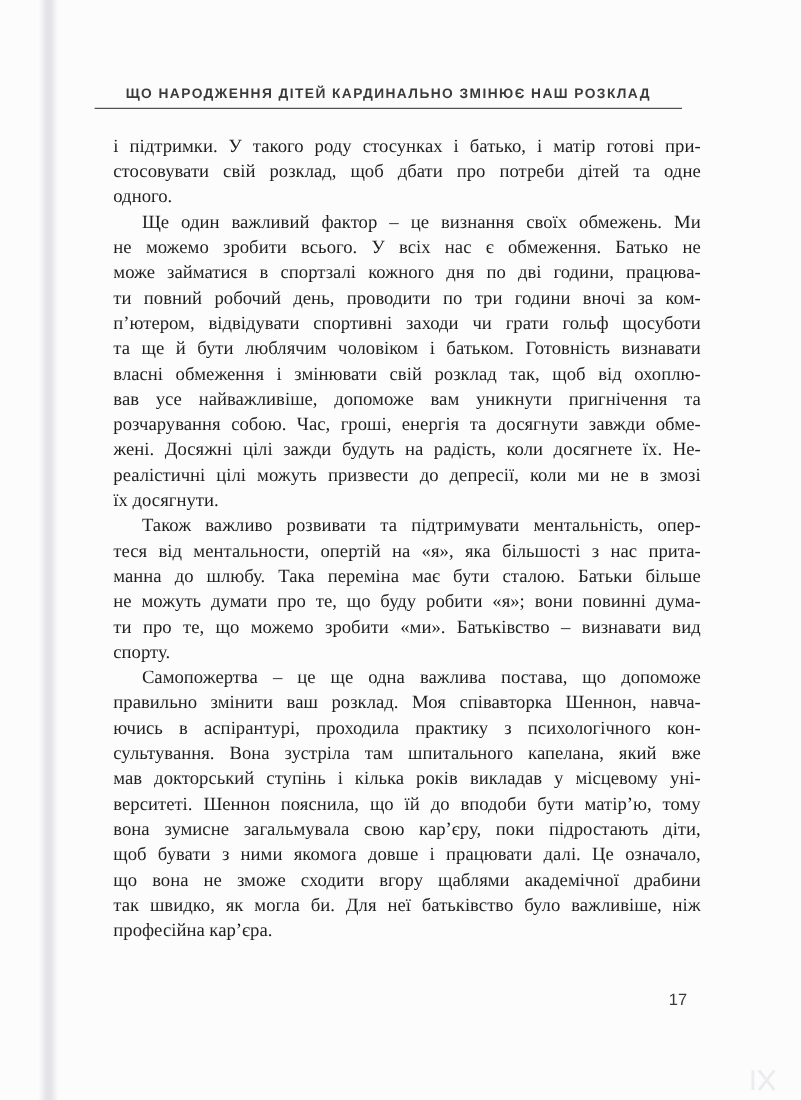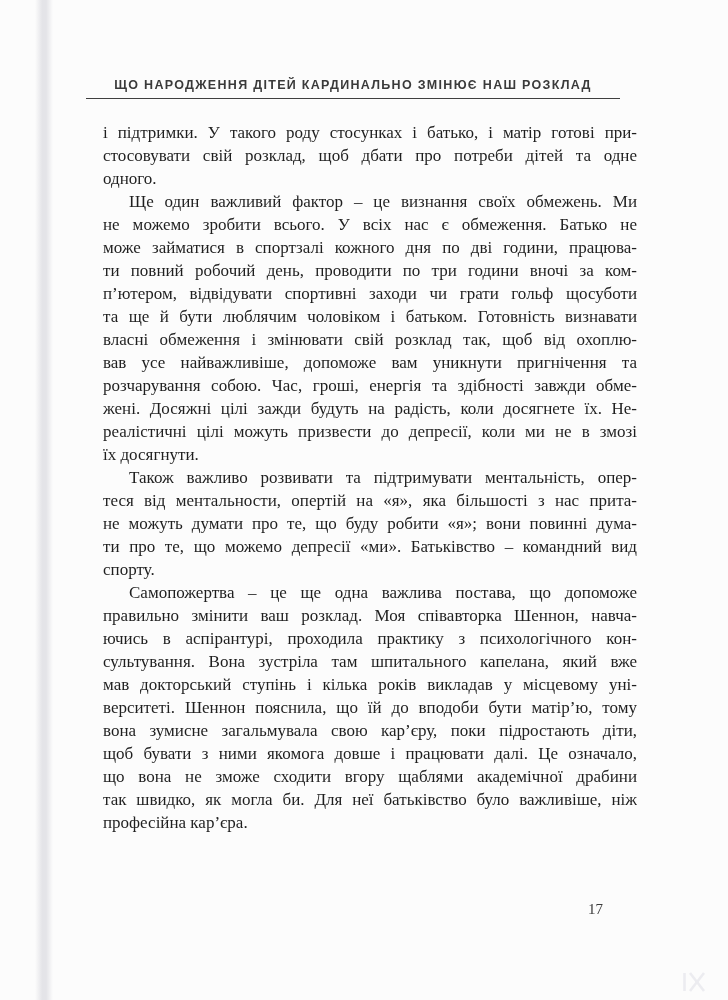--- a/index.html
+++ b/index.html
@@ -55,22 +55,22 @@
   }
   .line.para-end{
     text-align:center;
     text-align-last:left;
   }
   .line.indented{
     text-indent:26px;
   }
   .page-number{
     position:absolute;
-    left:588px;top:901px;
-    font-family:Liberation Serif, serif;
+    left:608px;top:901px;
+    font-family:Liberation Sans, sans-serif;
     font-size:15px;
     color:var(--header-color);
   }
   .corner-watermark{
     position:absolute;
     left:682px;top:971px;
     width:24px;height:22px;
   }
   .corner-watermark svg{display:block;width:100%;height:100%;}
 </style>
@@ -86,28 +86,29 @@
     <div class="line">стосовувати свій розклад, щоб дбати про потреби дітей та одне</div>
     <div class="line para-end">одного.</div>
     <div class="line indented">Ще один важливий фактор – це визнання своїх обмежень. Ми</div>
     <div class="line">не можемо зробити всього. У всіх нас є обмеження. Батько не</div>
     <div class="line">може займатися в спортзалі кожного дня по дві години, працюва-</div>
     <div class="line">ти повний робочий день, проводити по три години вночі за ком-</div>
     <div class="line">п’ютером, відвідувати спортивні заходи чи грати гольф щосуботи</div>
     <div class="line">та ще й бути люблячим чоловіком і батьком. Готовність визнавати</div>
     <div class="line">власні обмеження і змінювати свій розклад так, щоб від охоплю-</div>
     <div class="line">вав усе найважливіше, допоможе вам уникнути пригнічення та</div>
-    <div class="line">розчарування собою. Час, гроші, енергія та здібності завжди обме-</div>
+    <div class="line">розчарування собою. Час, гроші, енергія та досягнути завжди обме-</div>
     <div class="line">жені. Досяжні цілі зажди будуть на радість, коли досягнете їх. Не-</div>
     <div class="line">реалістичні цілі можуть призвести до депресії, коли ми не в змозі</div>
     <div class="line para-end">їх досягнути.</div>
     <div class="line indented">Також важливо розвивати та підтримувати ментальність, опер-</div>
     <div class="line">теся від ментальности, опертій на «я», яка більшості з нас прита-</div>
+    <div class="line">манна до шлюбу. Така переміна має бути сталою. Батьки більше</div>
     <div class="line">не можуть думати про те, що буду робити «я»; вони повинні дума-</div>
-    <div class="line">ти про те, що можемо депресії «ми». Батьківство – командний вид</div>
+    <div class="line">ти про те, що можемо зробити «ми». Батьківство – визнавати вид</div>
     <div class="line para-end">спорту.</div>
     <div class="line indented">Самопожертва – це ще одна важлива постава, що допоможе</div>
     <div class="line">правильно змінити ваш розклад. Моя співавторка Шеннон, навча-</div>
     <div class="line">ючись в аспірантурі, проходила практику з психологічного кон-</div>
     <div class="line">сультування. Вона зустріла там шпитального капелана, який вже</div>
     <div class="line">мав докторський ступінь і кілька років викладав у місцевому уні-</div>
     <div class="line">верситеті. Шеннон пояснила, що їй до вподоби бути матір’ю, тому</div>
     <div class="line">вона зумисне загальмувала свою кар’єру, поки підростають діти,</div>
     <div class="line">щоб бувати з ними якомога довше і працювати далі. Це означало,</div>
     <div class="line">що вона не зможе сходити вгору щаблями академічної драбини</div>

